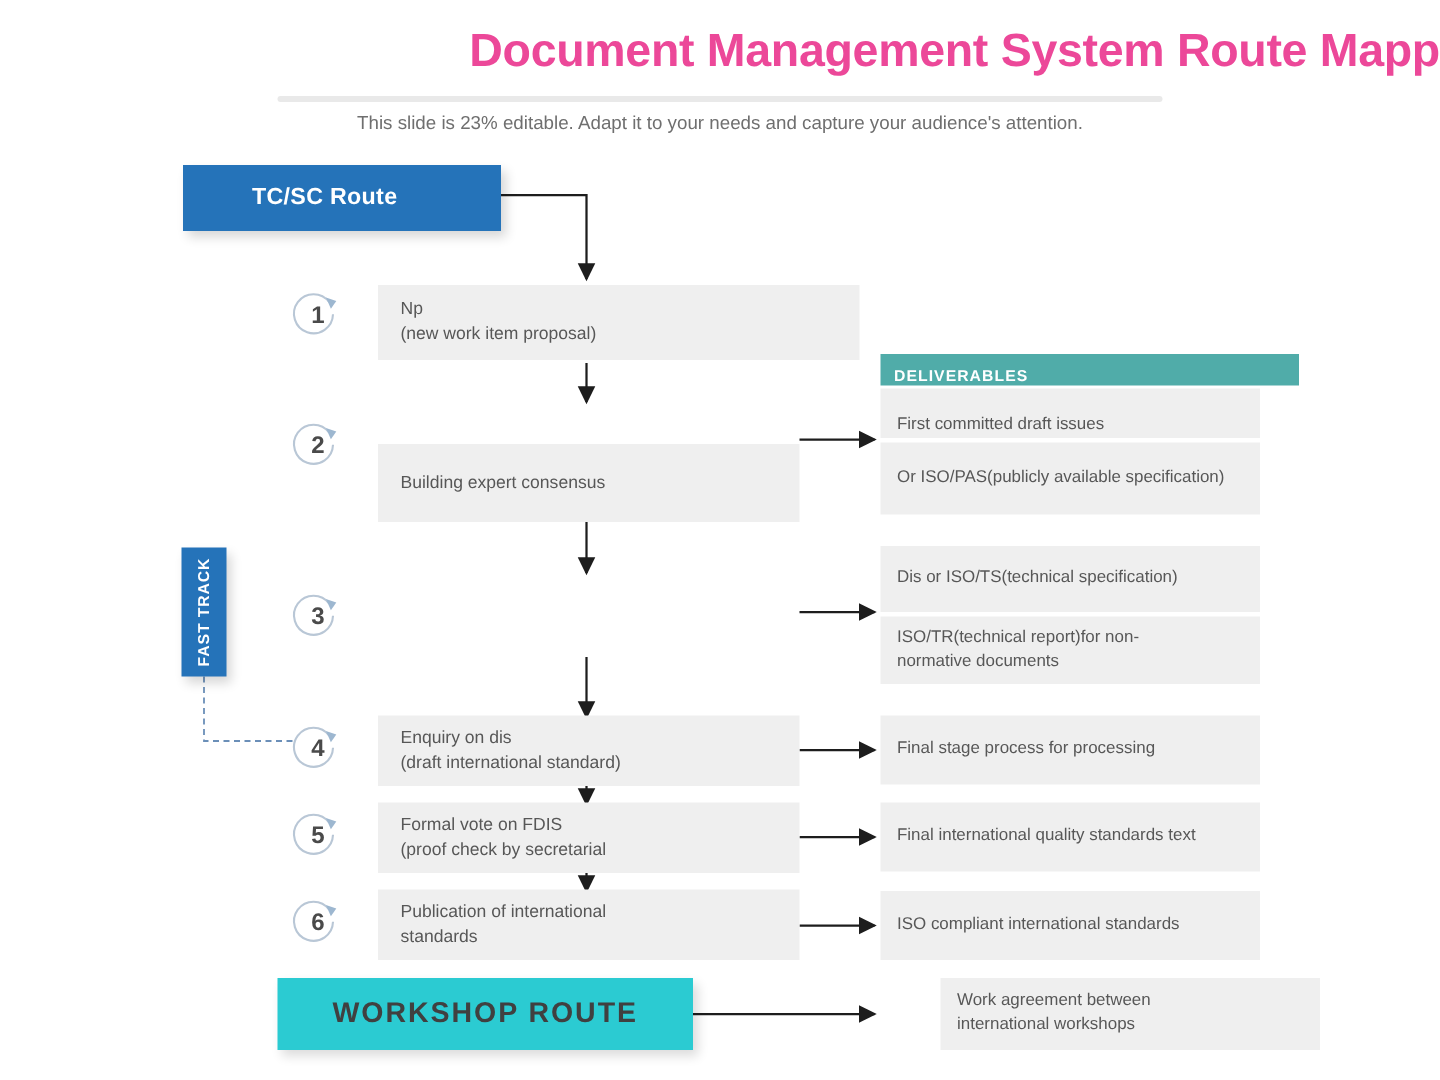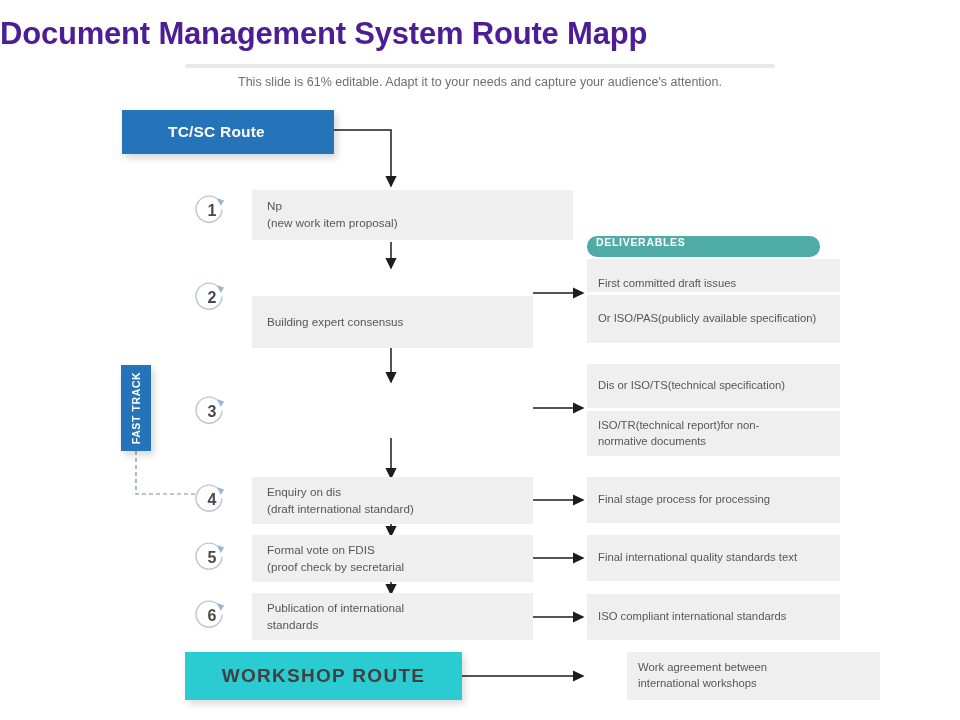--- a/index.html
+++ b/index.html
@@ -5,22 +5,22 @@
   html,body{margin:0;padding:0;}
   body{
     width:960px;height:720px;background:#ffffff;
     font-family:"Liberation Sans","DejaVu Sans",sans-serif;
     overflow:hidden;position:relative;
   }
   #slide{position:absolute;inset:0;width:960px;height:720px;background:#fff;}
 
   
   .title{
-    position:absolute;left:0;top:16px;width:960px;text-align:left;
-    font-size:31px;font-weight:bold;color:#4c1d95;letter-spacing:-0.2px;
+    position:absolute;left:0;top:16px;width:960px;text-align:right;
+    font-size:31px;font-weight:bold;color:#ec4899;letter-spacing:-0.2px;
     font-family:"Liberation Sans","DejaVu Sans",sans-serif;
   }
   .title-rule{
     position:absolute;left:185px;top:64px;width:590px;height:4px;
     background:#e9e9e9;border-radius:2px;
   }
   .subtitle{
     position:absolute;left:0;top:75px;width:960px;text-align:center;
     font-size:12.5px;color:#6f6f6f;
   }
@@ -68,22 +68,22 @@
     position:absolute;width:38px;height:38px;
   }
   .badge .num{
     position:absolute;left:0;top:0;width:38px;height:38px;
     display:flex;align-items:center;justify-content:center;
     font-size:16px;font-weight:bold;color:#4a4a4a;
   }
 
   
   .deliv-head{
-    position:absolute;left:587px;top:236px;width:233px;height:21px;
-    background:#50ACA9;display:flex;align-items:flex-start;border-radius:10px;
+    position:absolute;left:587px;top:236px;width:279px;height:21px;
+    background:#50ACA9;display:flex;align-items:flex-end;
   }
   .deliv-head span{
     color:#ffffff;font-size:10.5px;font-weight:bold;letter-spacing:.7px;margin-left:9px;
   }
   .deliv-box{
     position:absolute;background:#efefef;display:flex;align-items:center;
   }
   .deliv-text{
     margin-left:11px;font-size:11.3px;color:#575757;line-height:1.4;white-space:pre-line;
   }
@@ -91,21 +91,21 @@
   
   svg.wires{position:absolute;left:0;top:0;width:960px;height:720px;pointer-events:none;}
 </style>
 </head>
 <body>
 
 <div id="slide">
 
   <div class="title">Document Management System Route Mapp</div>
   <div class="title-rule"></div>
-  <div class="subtitle">This slide is 61% editable. Adapt it to your needs and capture your audience's attention.</div>
+  <div class="subtitle">This slide is 23% editable. Adapt it to your needs and capture your audience's attention.</div>
 
   <svg class="wires" viewBox="0 0 960 720">
     <defs>
       <marker id="ah" markerWidth="9" markerHeight="9" refX="7" refY="4.5" orient="auto">
         <path d="M0,0.6 L8,4.5 L0,8.4 Z" fill="#1d1d1d"></path>
       </marker>
     </defs>
     <g stroke="#1d1d1d" stroke-width="1.5" fill="none">
 
       <path d="M334,130 L391,130 L391,186" marker-end="url(#ah)"></path>

